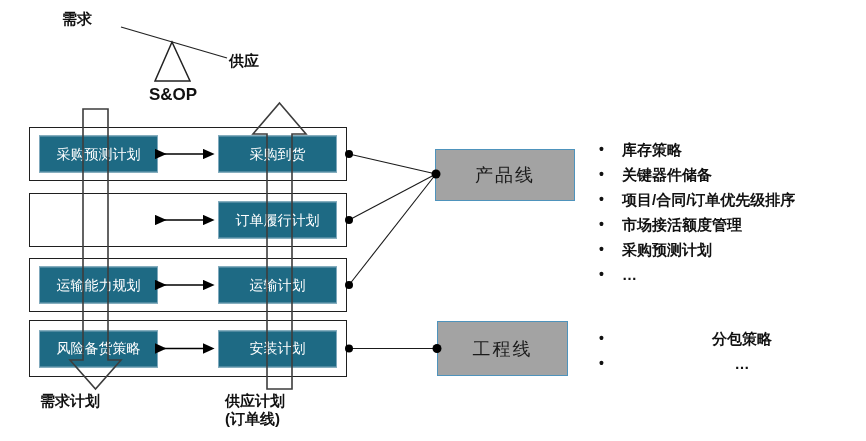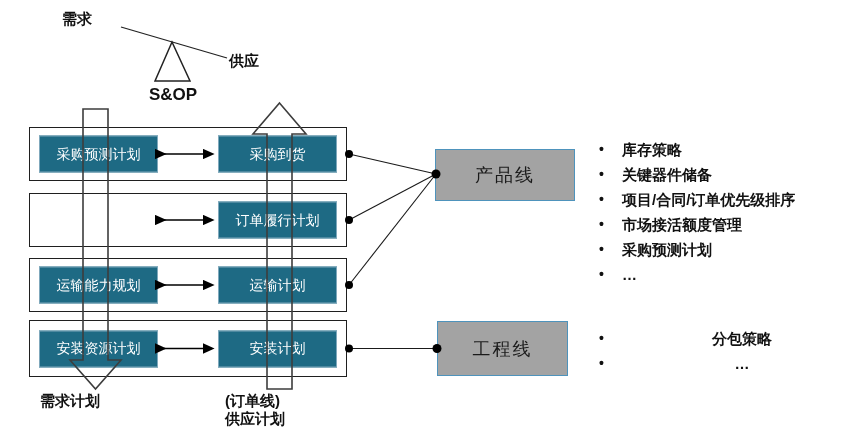--- a/index.html
+++ b/index.html
@@ -66,21 +66,21 @@
     <div class="plan-box plan-right">采购到货</div>
   </div>
   <div class="row row2">
     <div class="plan-box plan-right">订单履行计划</div>
   </div>
   <div class="row row3">
     <div class="plan-box plan-left">运输能力规划</div>
     <div class="plan-box plan-right">运输计划</div>
   </div>
   <div class="row row4">
-    <div class="plan-box plan-left">安装资源计划</div>
+    <div class="plan-box plan-left">风险备货策略</div>
     <div class="plan-box plan-right">安装计划</div>
   </div>
 
   <div class="group-box group-product">产品线</div>
   <div class="group-box group-eng">工程线</div>
 
   <ul class="bullets bullets-product">
     <li>库存策略</li>
     <li>关键器件储备</li>
     <li>项目/合同/订单优先级排序</li>
@@ -90,22 +90,22 @@
   </ul>
   <ul class="bullets bullets-eng">
     <li>分包策略</li>
     <li>…</li>
   </ul>
 
   <div class="lane-label lane-demand">
     <div>需求计划</div>
   </div>
   <div class="lane-label lane-supply">
+    <div>供应计划</div>
     <div>(订单线)</div>
-    <div>供应计划</div>
   </div>
 
   <svg class="overlay" viewBox="0 0 866 441" xmlns="http://www.w3.org/2000/svg">
     <defs>
       <marker id="arr" markerWidth="9" markerHeight="8" refX="7" refY="4" orient="auto">
         <path d="M0,0 L9,4 L0,8 Z" fill="#000"></path>
       </marker>
     </defs>
 
     <g>

